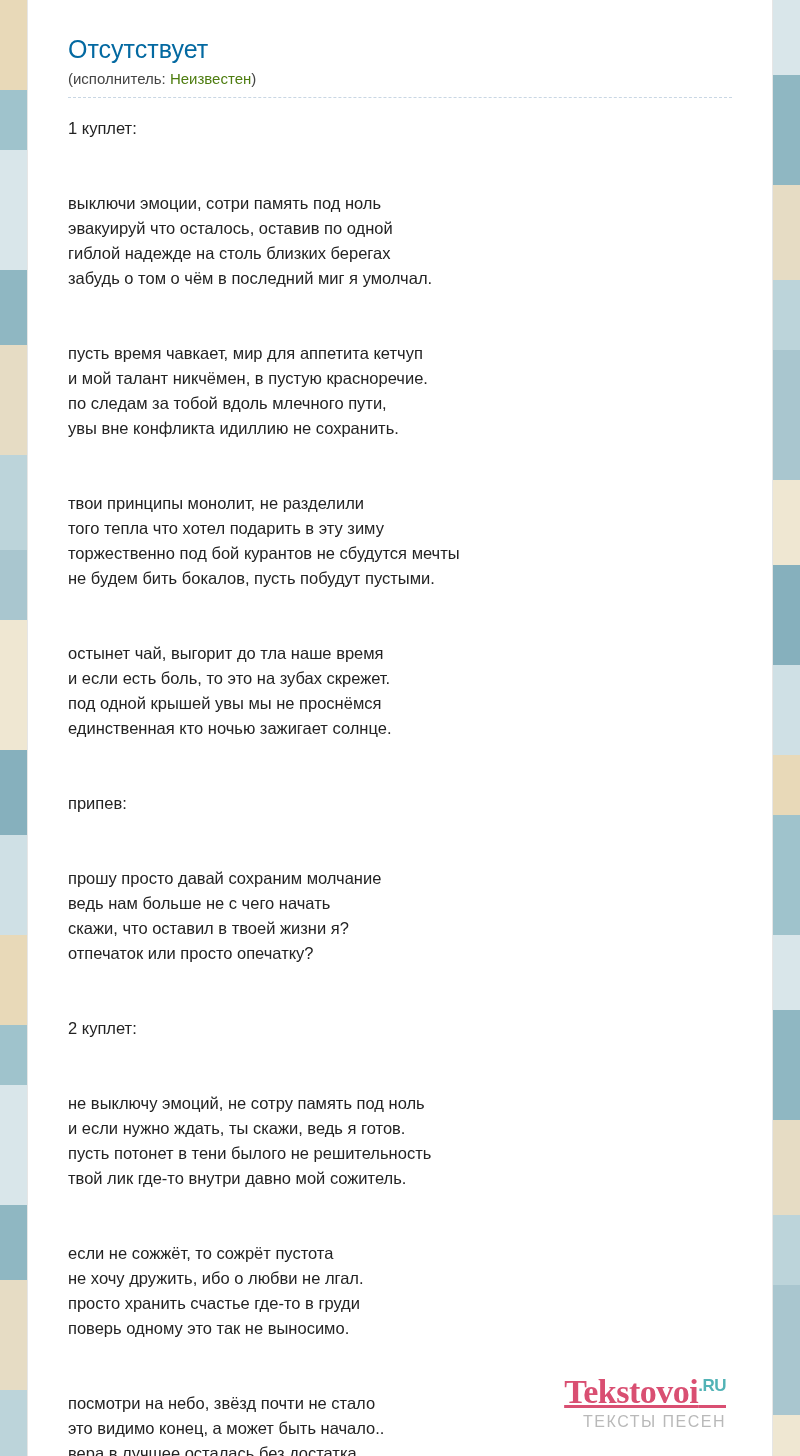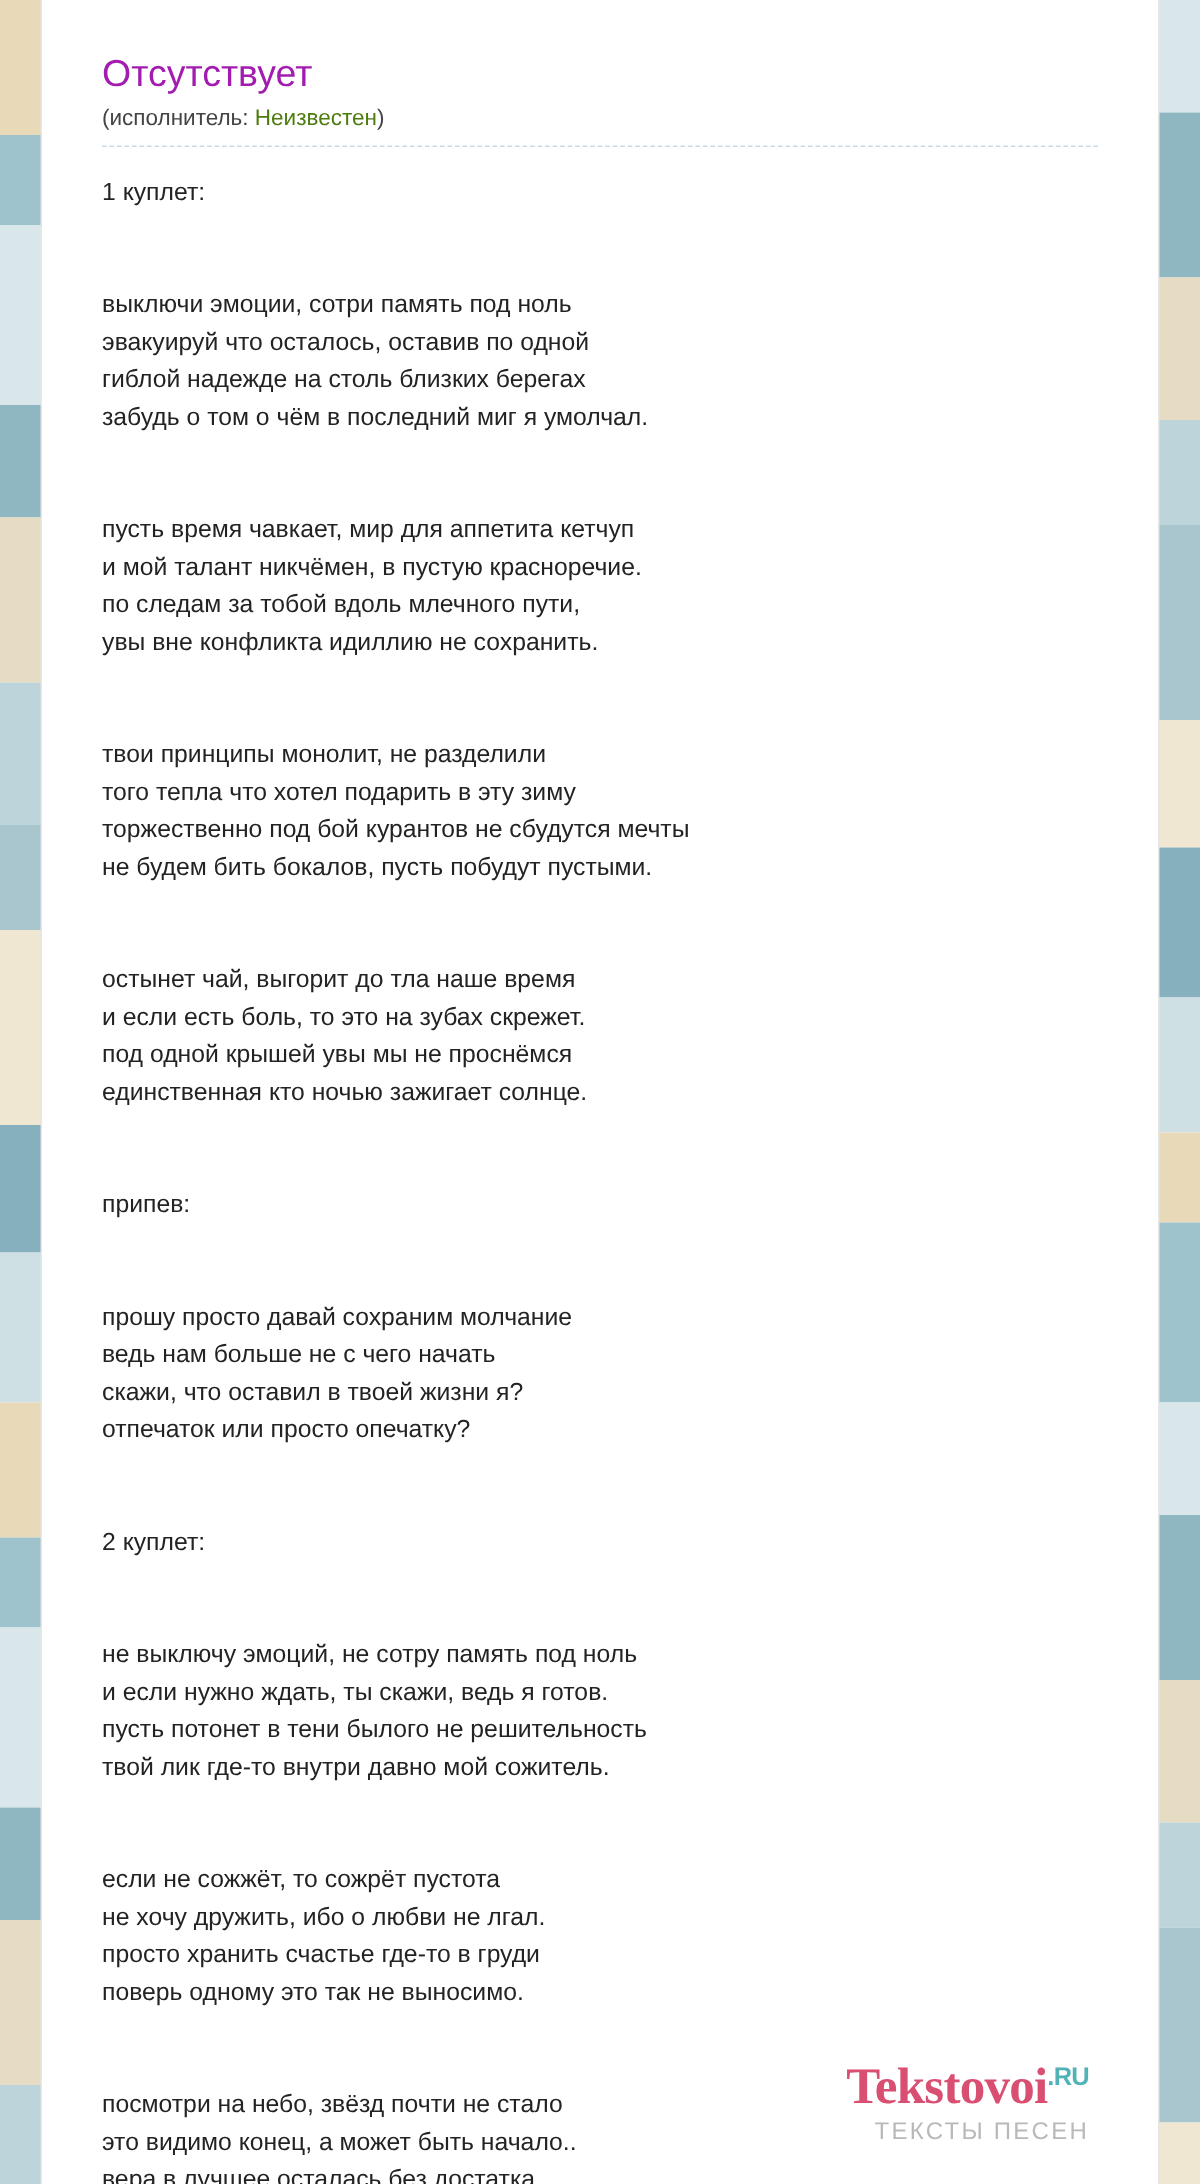--- a/index.html
+++ b/index.html
@@ -40,21 +40,21 @@
     box-shadow: 0 0 0 1px #e6e6e6;
     z-index: 1;
     overflow: hidden;
   }
 
   .content {
     padding: 34px 40px 20px 40px;
   }
 
   .song-title {
-    color: #a21caf;
+    color: #0369a1;
     font-size: 25px;
     font-weight: normal;
     margin: 0 0 6px 0;
     line-height: 1.2;
   }
 
   .artist-line {
     font-size: 15px;
     color: #444444;
     padding-bottom: 10px;
@@ -81,20 +81,21 @@
     bottom: 26px;
     text-align: right;
     line-height: 1;
   }
   .logo-main {
     font-size: 34px;
     font-weight: bold;
     color: #d94f72;
     letter-spacing: -0.5px;
     font-family: "Liberation Serif", serif;
+    text-decoration: underline;
   }
   .logo-main .ru {
     color: #52b3b6;
     font-size: 17px;
     font-weight: bold;
     vertical-align: super;
     font-family: "Liberation Sans", sans-serif;
   }
   .logo-sub {
     font-size: 16px;

